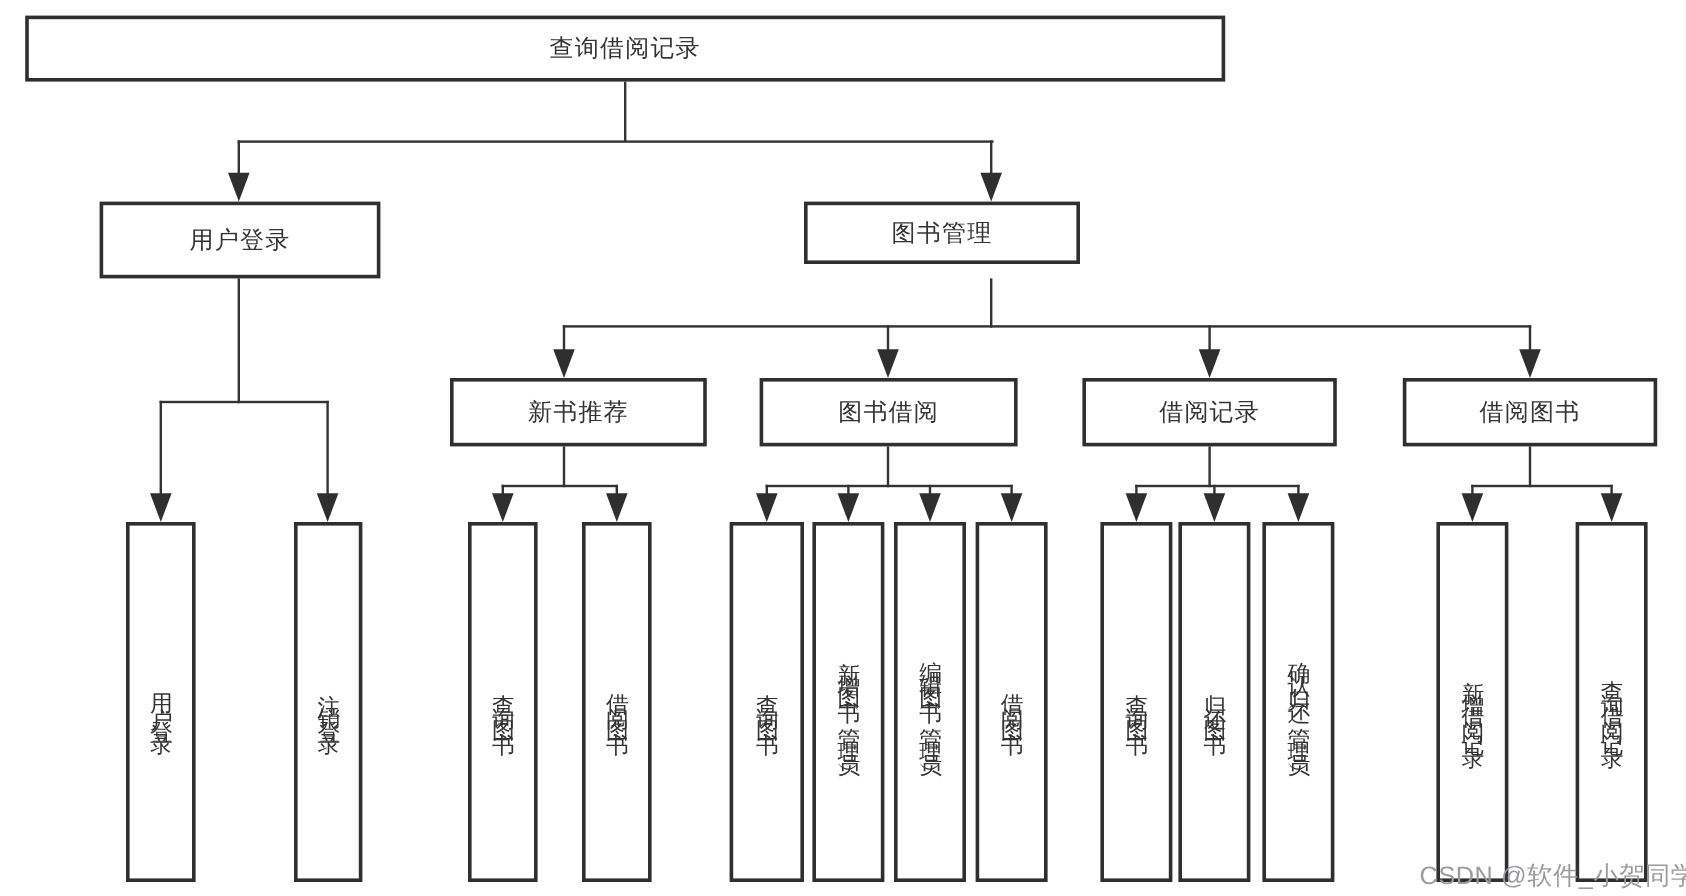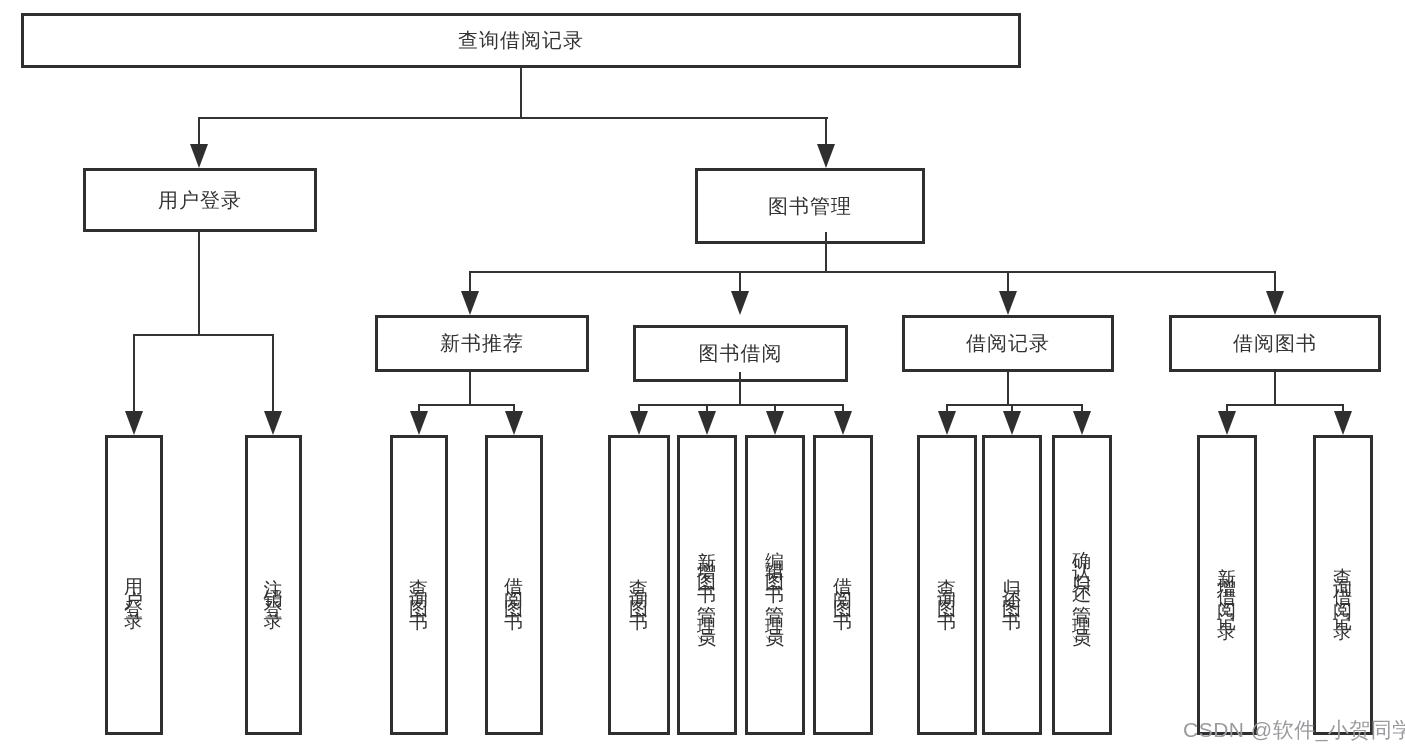--- a/index.html
+++ b/index.html
@@ -52,28 +52,28 @@
 
 <div class="stage">
 
   <div class="node" style="left:21px;top:13px;width:1000px;height:55px;">
     <span>查询借阅记录</span>
   </div>
 
   <div class="node" style="left:83px;top:168px;width:234px;height:64px;">
     <span>用户登录</span>
   </div>
-  <div class="node" style="left:695px;top:168px;width:230px;height:76px;">
+  <div class="node" style="left:670px;top:168px;width:230px;height:52px;">
     <span>图书管理</span>
   </div>
 
   <div class="node" style="left:375px;top:315px;width:214px;height:57px;">
     <span>新书推荐</span>
   </div>
-  <div class="node" style="left:633px;top:315px;width:215px;height:57px;margin-top:10px;">
+  <div class="node" style="left:633px;top:315px;width:215px;height:57px;">
     <span>图书借阅</span>
   </div>
   <div class="node" style="left:902px;top:315px;width:212px;height:57px;">
     <span>借阅记录</span>
   </div>
   <div class="node" style="left:1169px;top:315px;width:212px;height:57px;">
     <span>借阅图书</span>
   </div>
 
   <div class="node leaf" style="left:105px;top:435px;width:58px;height:300px;">

